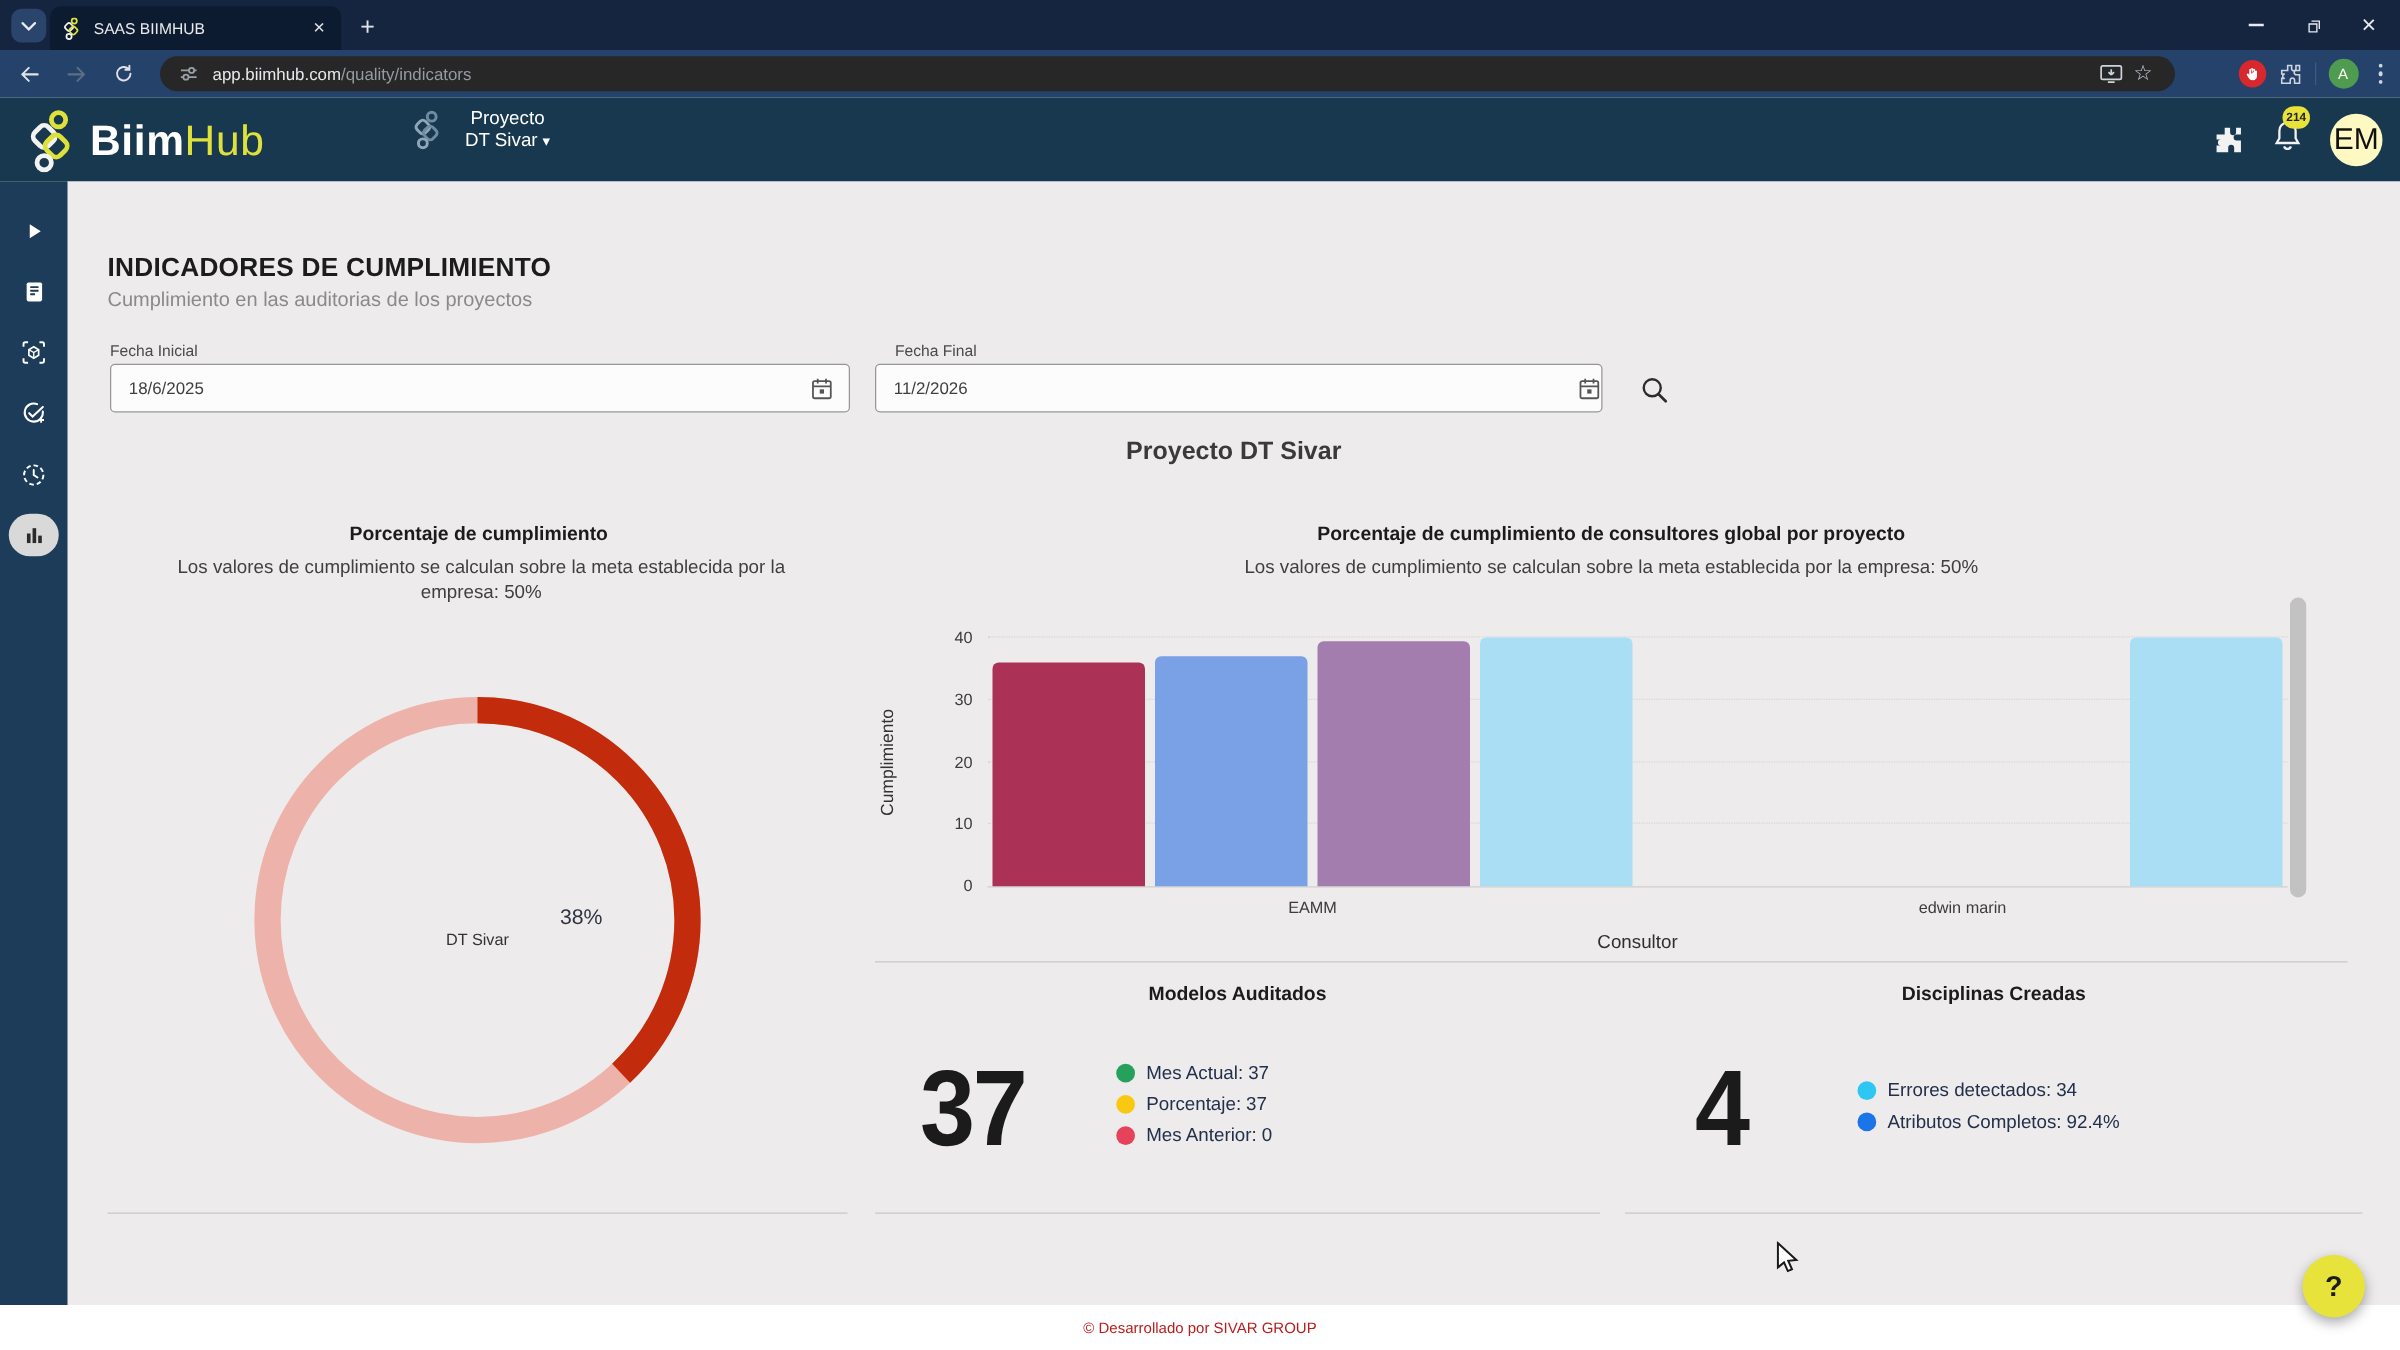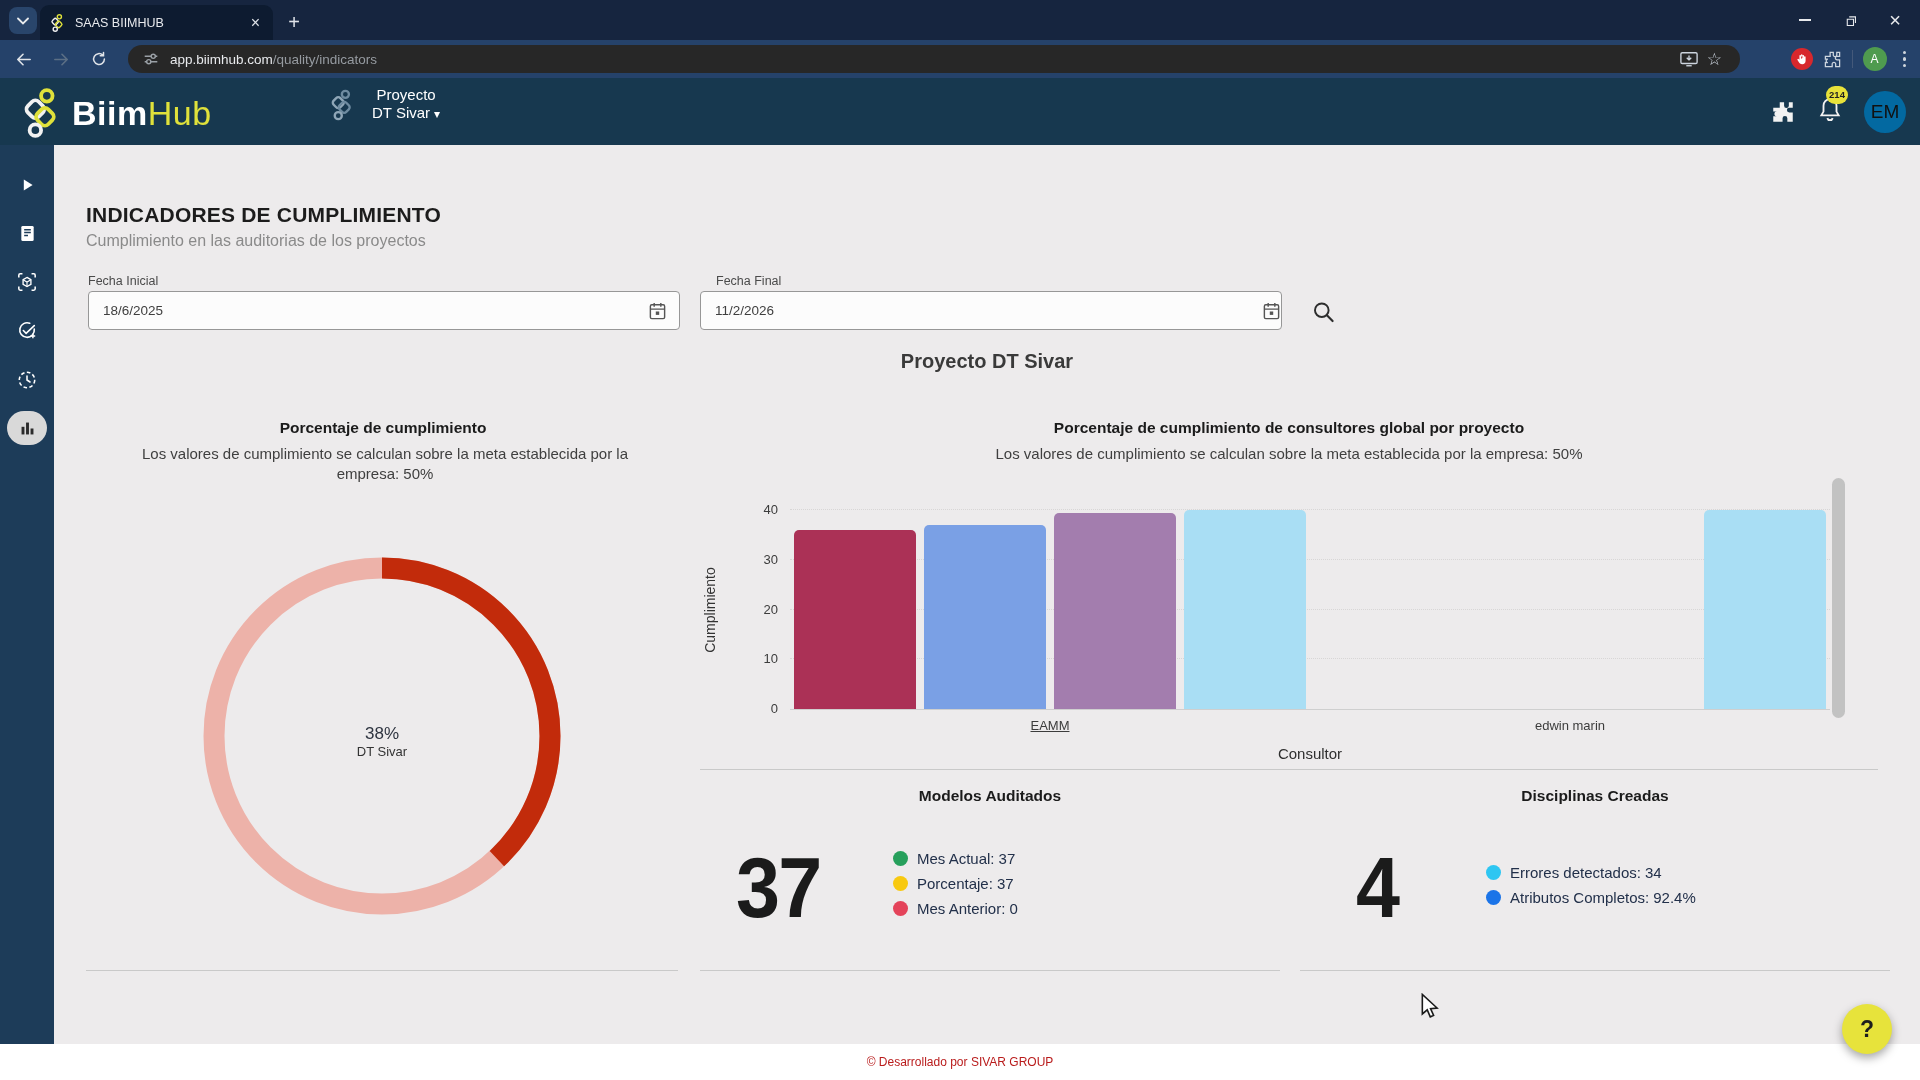--- a/index.html
+++ b/index.html
@@ -34,21 +34,21 @@
   .brand { left:22px; top:88px; display:flex; align-items:center; gap:8px; }
   .brand-text { font-size:34px; letter-spacing:0.5px; }
   .brand-text b { color:#ffffff; font-weight:700; }
   .brand-text span { color:#dfe13b; font-weight:400; }
   .proj-sel { left:330px; top:86px; display:flex; align-items:center; gap:16px; color:#fff; }
   .proj-txt { text-align:center; font-size:15px; line-height:18px; }
   .caret { font-size:12px; margin-left:4px; color:#fff; }
   .app-right { position:absolute; right:14px; top:78px; height:67px; display:flex; align-items:center; gap:22px; }
   .bell-wrap { position:relative; }
   .badge { position:absolute; left:8px; top:-11px; min-width:22px; height:18px; border-radius:10px; background:#e8e23a; color:#222; font-size:9.5px; font-weight:700; display:flex; align-items:center; justify-content:center; padding:0 3px; }
-  .em-avatar { width:42px; height:42px; border-radius:50%; background:#0369a1; color:#111; font-size:19px; display:flex; align-items:center; justify-content:center; }
+  .em-avatar { width:42px; height:42px; border-radius:50%; background:#fef9c3; color:#111; font-size:24px; display:flex; align-items:center; justify-content:center; }
 
   
   .sidebar { left:0; top:145px; width:54px; height:935px; background:#1d3c59; }
   .side-ic { left:7px; width:40px; height:34px; display:flex; align-items:center; justify-content:center; }
   .side-active { background:#d9d9d9; border-radius:17px; }
   .side-expand { color:#fff; font-size:17px; font-weight:700; }
 
   
   .page-title { left:86px; top:203px; font-size:21px; font-weight:700; color:#1c1c1c; letter-spacing:0.2px; }
   .page-subtitle { left:86px; top:232px; font-size:16px; color:#8a8a8a; }
@@ -56,21 +56,21 @@
   .f-input { top:291px; height:39px; background:#fcfcfc; border:1px solid #979797; border-radius:4px; color:#3f3f3f; font-size:13.5px; padding:0 40px 0 14px; font-family:"Liberation Sans",sans-serif; }
   .cal-btn { top:299px; width:22px; height:24px; display:flex; align-items:center; justify-content:center; }
   .search-btn { left:1308px; top:297px; width:30px; height:30px; display:flex; align-items:center; justify-content:center; }
   .proj-heading { left:0; top:350px; width:1974px; text-align:center; font-size:20px; font-weight:700; color:#3a3a3a; }
   .card-title { font-size:15.5px; font-weight:700; color:#1b1b1b; text-align:center; }
   .card-sub { font-size:15px; color:#3f3f3f; text-align:center; line-height:20px; }
   .divider { height:1px; background:#c9c9c9; }
 
   
   .donut-center { left:282px; top:724px; width:200px; text-align:center; }
-  .donut-pct { font-size:17px; color:#2e3440; }
+  .donut-pct { font-size:17px; color:#2e3440;text-align:right; }
   .donut-lbl { font-size:13px; color:#333; }
 
   
   #bar-plot { left:790px; top:510px; width:1040px; height:200px; border-bottom:1px solid #cfcfcf; }
   .bar { position:absolute; bottom:0; border-radius:5px 5px 0 0; }
   .gridline { position:absolute; left:0; width:100%; height:0; border-top:1px dotted #d8d6d6; }
   #y-ticks .ytick { position:absolute; left:0; width:40px; text-align:right; font-size:13px; color:#3c3c3c; }
   #y-ticks { left:738px; top:510px; width:40px; height:200px; }
   .ylabel { left:700px; top:500px; width:20px; height:220px; display:flex; align-items:center; justify-content:center; }
   .ylabel span { transform:rotate(-90deg); white-space:nowrap; font-size:14px; color:#333; }
@@ -311,21 +311,21 @@
     <div class="gridline" style="bottom: 99.5px;"></div>
     <div class="gridline" style="bottom: 149.25px;"></div>
     <div class="gridline" style="bottom: 199px;"></div>
     <div class="bar" style="left: 4px; width: 122px; height: 179.1px; background: rgb(171, 49, 86);"></div>
     <div class="bar" style="left: 134px; width: 122px; height: 184.075px; background: rgb(122, 160, 229);"></div>
     <div class="bar" style="left: 264px; width: 122px; height: 196.512px; background: rgb(163, 125, 174);"></div>
     <div class="bar" style="left: 394px; width: 122px; height: 199px; background: rgb(169, 222, 244);"></div>
     <div class="bar" style="left: 914px; width: 122px; height: 199px; background: rgb(169, 222, 244);"></div>
   </div>
 <div class="abs" id="x-cats">
-    <span class="xcat" style="left: 260px; text-decoration: underline;">EAMM</span>
+    <span class="xcat" style="left: 260px;">EAMM</span>
     <span class="xcat" style="left: 780px;">edwin marin</span>
   </div>
 <div class="abs xlabel">Consultor</div>
 <div class="abs chart-scroll">
     <div class="thumb"></div>
   </div>
 <div class="abs divider" style="left:700px;top:769px;width:1178px;"></div>
 
 <div class="abs card-title" style="left:700px;top:787px;width:580px;">Modelos Auditados</div>
 <div class="abs big-num" style="left:736px;top:838px;">37</div>

